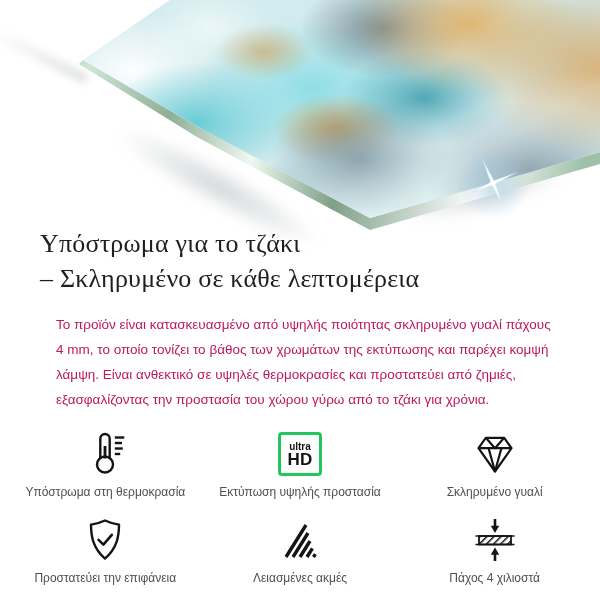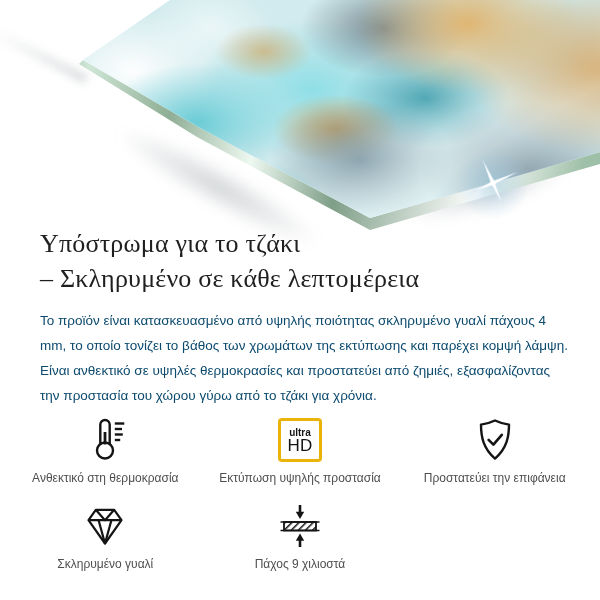--- a/index.html
+++ b/index.html
@@ -46,32 +46,32 @@
       radial-gradient(90px 60px at 35% 12%,rgba(238,248,248,.9),rgba(238,248,248,0) 70%);}
   .sparkle-glow{position:absolute;left:451px;top:141px;width:84px;height:84px;border-radius:50%;z-index:4;
     background:radial-gradient(circle,rgba(150,195,220,.5) 0%,rgba(150,195,220,0) 62%);}
   .sparkle{position:absolute;left:466px;top:156px;width:54px;height:54px;z-index:5;}
 
   
   .content{position:absolute;left:40px;right:30px;top:226px;}
   .title{margin:0 0 12px 0;font-family:"Liberation Serif",serif;font-weight:400;
     font-size:26px;line-height:35px;color:#1f1f1f;letter-spacing:.2px;}
   .title span{display:block;}
-  .desc{margin:0;max-width:535px;font-size:13.5px;line-height:25px;color:#0c4a6e;}
+  .desc{margin:16px;max-width:535px;font-size:13.5px;line-height:25px;color:#be185d;}
 
   
   .features{margin:6px -30px 0 -40px;padding:0 8px;display:grid;
     grid-template-columns:repeat(3,1fr);row-gap:14px;}
   .feature{display:flex;flex-direction:column;align-items:center;text-align:center;}
   .icon-box{height:52px;display:flex;align-items:center;justify-content:center;}
   .feature-label{margin-top:5px;font-size:12px;line-height:15px;color:#4f4f4f;}
-  .hd-box{width:38px;height:38px;border:3px solid #eab308;border-radius:4px;
+  .hd-box{width:38px;height:38px;border:3px solid #22c55e;border-radius:4px;
     display:flex;flex-direction:column;align-items:center;justify-content:center;color:#141414;}
   .hd-top{font-size:10px;line-height:10px;font-weight:700;}
-  .hd-bottom{font-size:17px;line-height:15px;font-weight:400;letter-spacing:.3px;}
+  .hd-bottom{font-size:17px;line-height:15px;font-weight:700;letter-spacing:.3px;}
   svg.ficon{display:block;}
 </style>
 </head>
 <body>
 
 <div class="stage">
 
   <div class="hero">
     <div class="reflect-streak"></div>
     <div class="glass-shadow left"></div>
@@ -106,71 +106,83 @@
           <svg class="ficon" width="48" height="48" viewBox="0 0 48 48" fill="none" stroke="#141414" stroke-width="2.4">
             <path d="M19.3 28 V8.7 a4.7 4.7 0 0 1 9.4 0 V28" stroke-linecap="round"></path>
             <circle cx="24" cy="34.5" r="8"></circle>
             <line x1="24" y1="16" x2="24" y2="28.5" stroke-width="2.8"></line>
             <line x1="33.8" y1="7.5" x2="43.3" y2="7.5"></line>
             <line x1="33.8" y1="13" x2="41" y2="13"></line>
             <line x1="33.8" y1="18.5" x2="41.8" y2="18.5"></line>
             <line x1="33.8" y1="24" x2="39.2" y2="24"></line>
           </svg>
         </div>
-        <div class="feature-label">Ανθεκτικό στη θερμοκρασία</div>
+        <div class="feature-label">Υπόστρωμα στη θερμοκρασία</div>
       </div>
 
       <div class="feature">
         <div class="icon-box">
           <div class="hd-box">
             <div class="hd-top">ultra</div>
             <div class="hd-bottom">HD</div>
           </div>
         </div>
         <div class="feature-label">Εκτύπωση υψηλής προστασία</div>
       </div>
 
       <div class="feature">
         <div class="icon-box">
+          <svg class="ficon" width="48" height="48" viewBox="0 0 48 48" fill="none" stroke="#141414" stroke-width="2.2" stroke-linejoin="round">
+            <path d="M7.5 18.2 L14.8 7.8 H33.2 L40.5 18.2 L24 41.5 Z"></path>
+            <line x1="7.5" y1="18.2" x2="40.5" y2="18.2"></line>
+            <path d="M14.8 7.8 L24 18.2 L33.2 7.8"></path>
+            <path d="M17.6 18.2 L24 41.5 M30.4 18.2 L24 41.5"></path>
+          </svg>
+        </div>
+        <div class="feature-label">Σκληρυμένο γυαλί</div>
+      </div>
+
+      <div class="feature">
+        <div class="icon-box">
           <svg class="ficon" width="48" height="48" viewBox="0 0 48 48" fill="none" stroke="#141414" stroke-width="2.4">
             <path d="M24 4.5 C28.6 6.7 33.3 8 38 8.6 C38 20.4 36 32.3 24 42.6 C12 32.3 10 20.4 10 8.6 C14.7 8 19.4 6.7 24 4.5 Z" stroke-linejoin="round"></path>
             <path d="M17.6 23.8 L22.4 28.6 L30.8 18.8" stroke-width="2.6" stroke-linecap="round" stroke-linejoin="round"></path>
           </svg>
         </div>
         <div class="feature-label">Προστατεύει την επιφάνεια</div>
       </div>
 
       <div class="feature">
         <div class="icon-box">
-          <svg class="ficon" width="48" height="48" viewBox="0 0 48 48" fill="none" stroke="#141414" stroke-width="2.2" stroke-linejoin="round">
-            <path d="M7.5 18.2 L14.8 7.8 H33.2 L40.5 18.2 L24 41.5 Z"></path>
-            <line x1="7.5" y1="18.2" x2="40.5" y2="18.2"></line>
-            <path d="M14.8 7.8 L24 18.2 L33.2 7.8"></path>
-            <path d="M17.6 18.2 L24 41.5 M30.4 18.2 L24 41.5"></path>
+          <svg class="ficon" width="48" height="48" viewBox="0 0 48 48" fill="none" stroke="#141414" stroke-width="3.4">
+            <path d="M10 41 L30 9"></path>
+            <path d="M17 41 L32 17"></path>
+            <path d="M24 41 L34 25"></path>
+            <path d="M31 41 L36.4 32.4"></path>
+            <path d="M37.5 41 L39.3 38.1"></path>
           </svg>
         </div>
-        <div class="feature-label">Σκληρυμένο γυαλί</div>
+        <div class="feature-label">Λειασμένες ακμές</div>
       </div>
-
 
       <div class="feature">
         <div class="icon-box">
           <svg class="ficon" width="48" height="48" viewBox="0 0 48 48">
             <defs>
               <pattern id="hatch" width="5" height="5" patternUnits="userSpaceOnUse" patternTransform="rotate(45 0 0)">
                 <line x1="0" y1="0" x2="0" y2="5" stroke="#141414" stroke-width="3"></line>
               </pattern>
             </defs>
             <rect x="8" y="20" width="32" height="8.5" fill="url(#hatch)" stroke="#141414" stroke-width="1.8"></rect>
             <line x1="4.5" y1="20" x2="43.5" y2="20" stroke="#141414" stroke-width="1.6"></line>
             <line x1="4.5" y1="28.5" x2="43.5" y2="28.5" stroke="#141414" stroke-width="1.6"></line>
             <line x1="24" y1="3" x2="24" y2="10" stroke="#141414" stroke-width="2.6"></line>
             <path d="M24 17 L19.8 9.8 H28.2 Z" fill="#141414"></path>
             <line x1="24" y1="45" x2="24" y2="38" stroke="#141414" stroke-width="2.6"></line>
             <path d="M24 31.5 L19.8 38.7 H28.2 Z" fill="#141414"></path>
           </svg>
         </div>
-        <div class="feature-label">Πάχος 9 χιλιοστά</div>
+        <div class="feature-label">Πάχος 4 χιλιοστά</div>
       </div>
 
     </div>
   </div>
 </div>
 
 </body></html>

